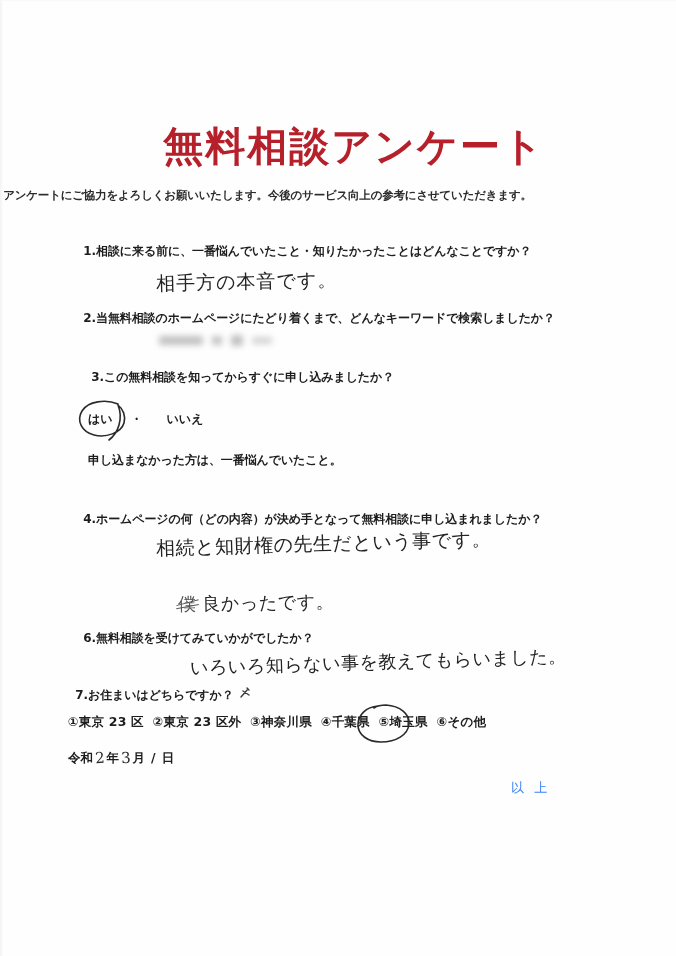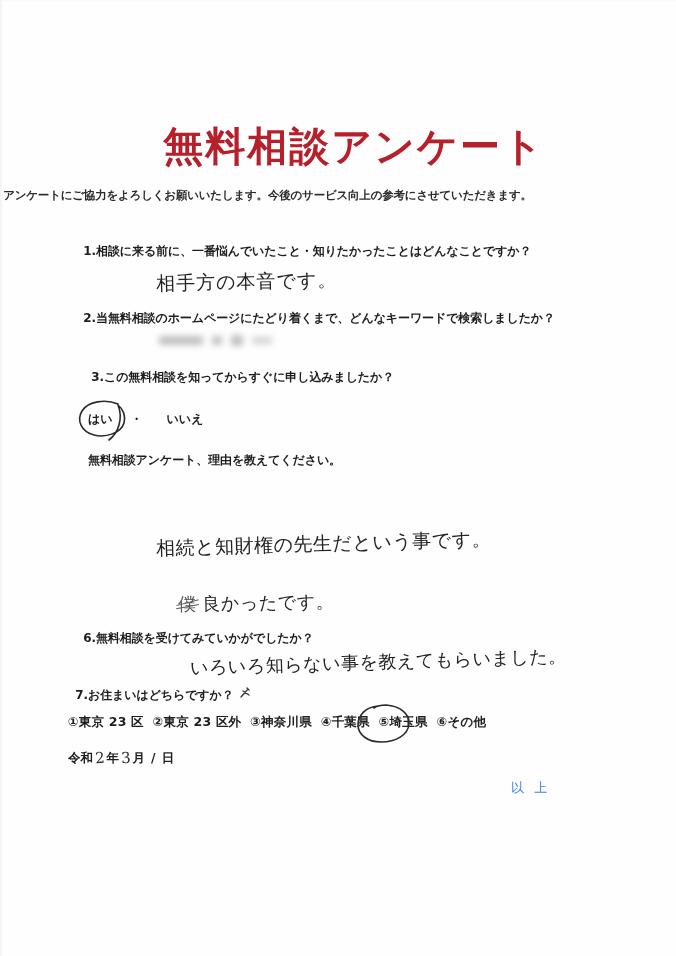--- a/index.html
+++ b/index.html
@@ -253,22 +253,25 @@
   <div class="choice-row" style="left:88px; top:411px;">
     <span>はい</span><span class="sep">・</span><span class="opt-no">いいえ</span>
   </div>
 
   <div class="circle-mark" style="left:76px; top:398px;">
     <svg width="72" height="44" viewBox="0 0 72 44">
       <path d="M42 6 C30 1, 12 3, 6 13 C0 23, 6 34, 18 37 C30 40, 45 35, 48 25 C50 18, 47 11, 42 7 C44 12, 45 20, 43 27 C41 34, 37 39, 33 42"></path>
     </svg>
   </div>
 
-  <div class="q-sub" style="left:88px; top:452px;">無料相談アンケート、理由を教えてください。</div>
-
+  <div class="q-sub" style="left:88px; top:452px;">申し込まなかった方は、一番悩んでいたこと。</div>
+
+  <div class="q" style="left:70px; top:511px;">
+    <span class="num">4.</span><span>ホームページの何（どの内容）が決め手となって無料相談に申し込まれましたか？</span>
+  </div>
   <div class="hw hw-4" style="left:156px; top:534px;">相続と知財権の先生だという事です。</div>
 
   <div class="hw hw-5" style="left:178px; top:594px;">
     <span class="hw-strike">僕</span><span>良かったです。</span>
   </div>
 
   <div class="q" style="left:70px; top:630px;">
     <span class="num">6.</span><span>無料相談を受けてみていかがでしたか？</span>
   </div>
   <div class="hw hw-6" style="left:190px; top:653px;">いろいろ知らない事を教えてもらいました。</div>

